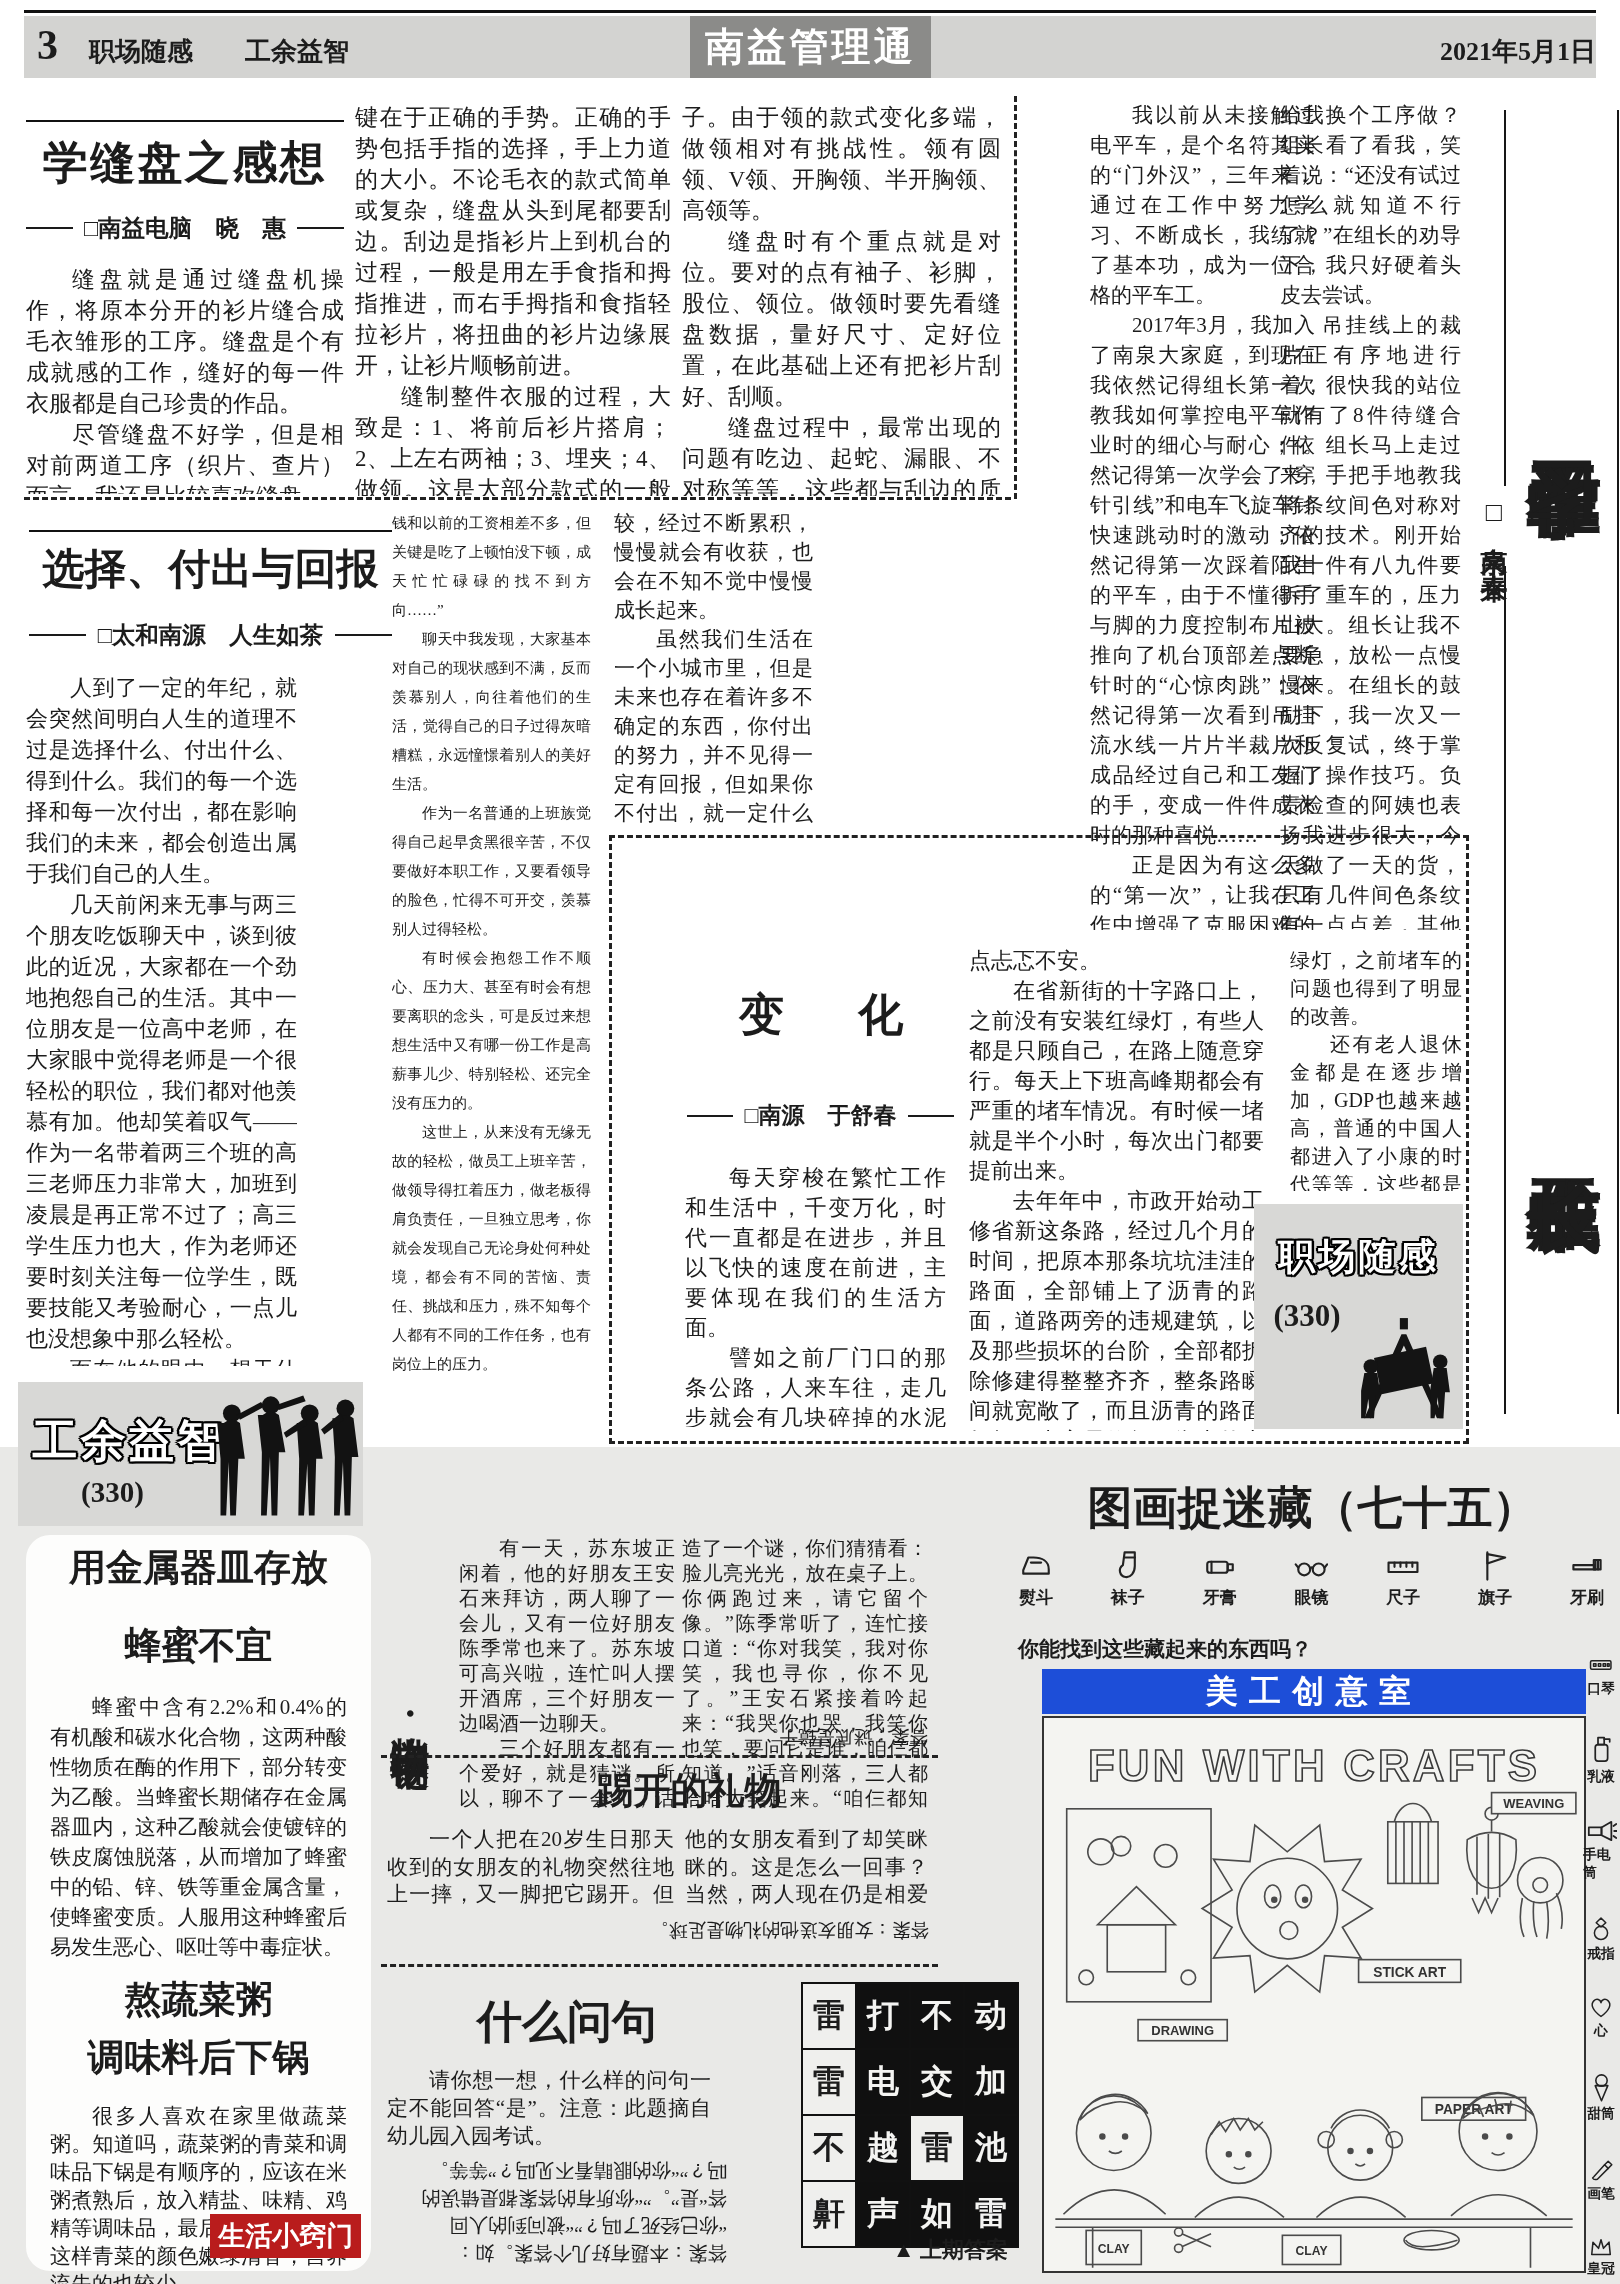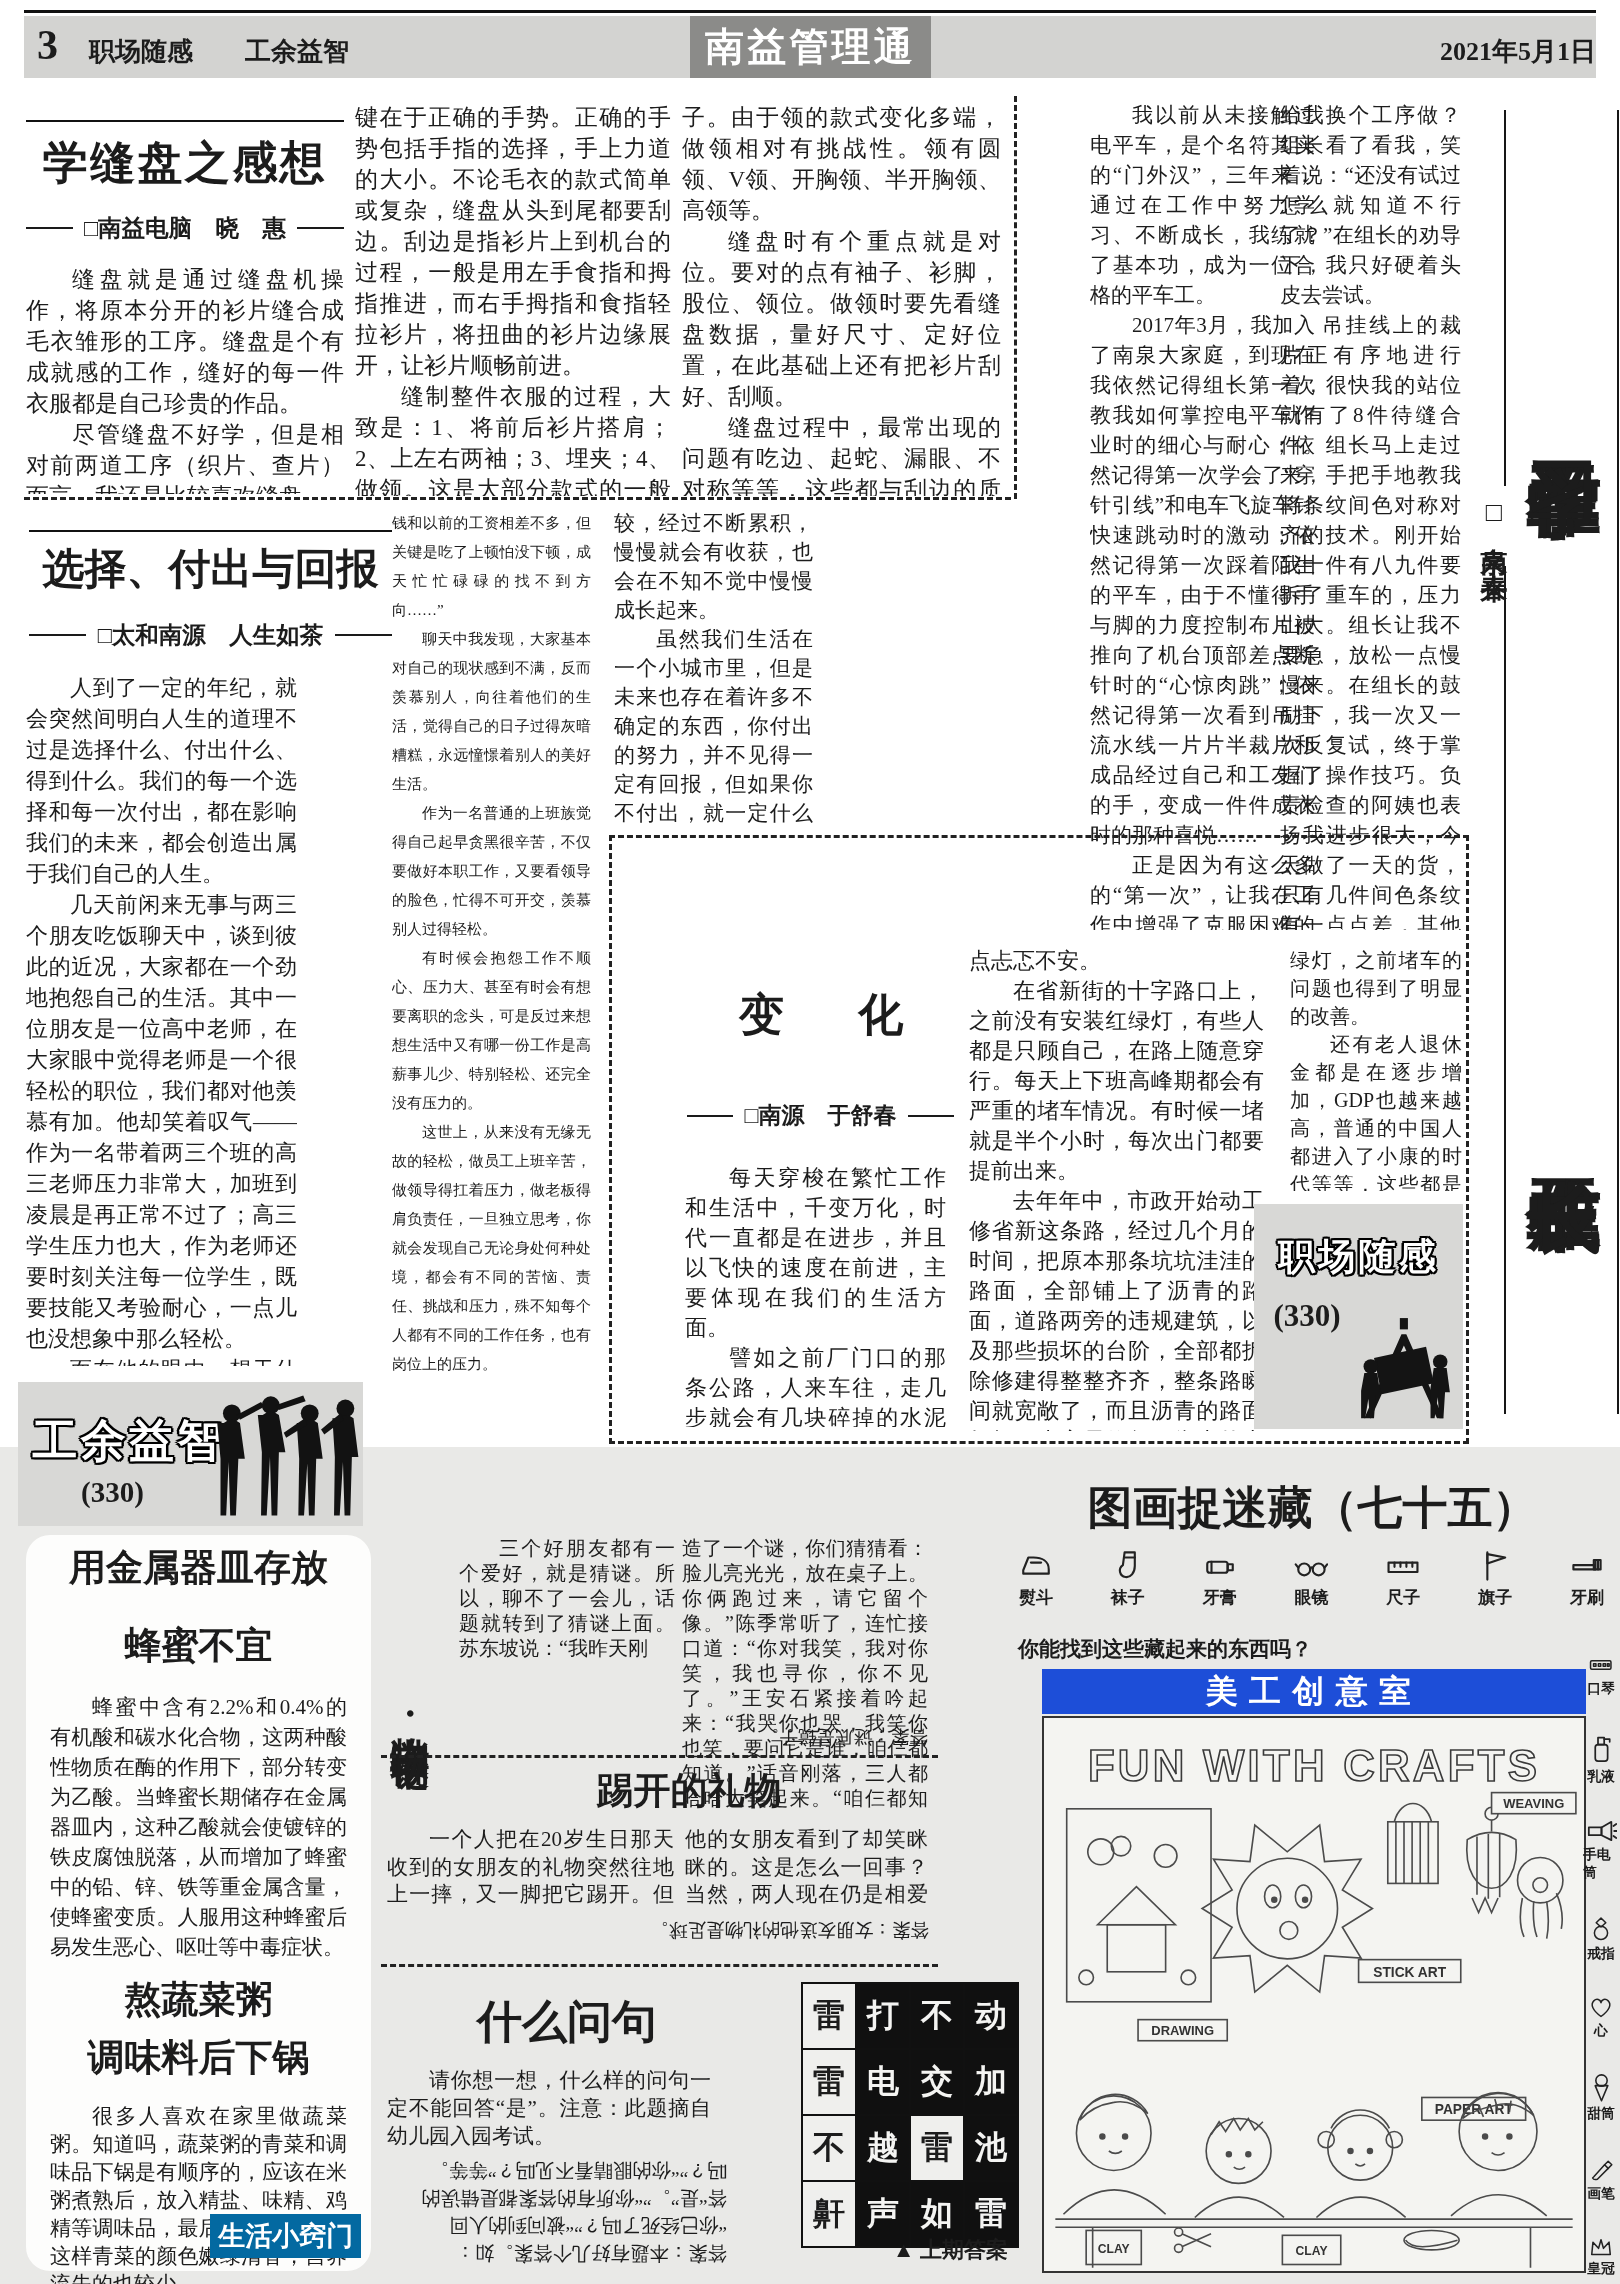--- a/index.html
+++ b/index.html
@@ -175,25 +175,26 @@
     <div class="h1" style="margin-top:8px;font-size:37px;">用金属器皿存放</div>
     <div class="h1" style="margin-top:27.5px;font-size:37px;">蜂蜜不宜</div>
     <div class="col" style="margin:21px 24px 0 24px;height:269px;font-size:21px;line-height:30px;">
         <p>蜂蜜中含有2.2%和0.4%的有机酸和碳水化合物，这两种酸性物质在酶的作用下，部分转变为乙酸。当蜂蜜长期储存在金属器皿内，这种乙酸就会使镀锌的铁皮腐蚀脱落，从而增加了蜂蜜中的铅、锌、铁等重金属含量，使蜂蜜变质。人服用这种蜂蜜后易发生恶心、呕吐等中毒症状。</p>
       </div>
     <div class="h1" style="margin-top:14.6px;font-size:37px;">熬蔬菜粥</div>
     <div class="h1" style="margin-top:8px;font-size:37px;">调味料后下锅</div>
     <div class="col" style="margin:19.4px 24px 0 24px;height:201px;font-size:21px;line-height:28px;">
         <p>很多人喜欢在家里做蔬菜粥。知道吗，蔬菜粥的青菜和调味品下锅是有顺序的，应该在米粥煮熟后，放入精盐、味精、鸡精等调味品，最后再放入青菜。这样青菜的颜色嫩绿清香，营养流失的也较少。</p>
       </div>
-    <div style="position:absolute;right:9.7px;bottom:13px;width:151px;height:44px;background:#0369a1;color:#fff;font-size:27px;font-weight:bold;text-align:center;line-height:44px;font-family:'Liberation Sans','DejaVu Sans',sans-serif;">生活小窍门</div>
+    <div style="position:absolute;right:9.7px;bottom:13px;width:151px;height:44px;background:#b91c1c;color:#fff;font-size:27px;font-weight:bold;text-align:center;line-height:44px;font-family:'Liberation Sans','DejaVu Sans',sans-serif;">生活小窍门</div>
   </div>
 
   <div class="abs vtext h1" style="left:384px;top:1538px;width:53px;height:352px;font-size:39px;">物中谜·谜中物</div>
   <div class="abs col" style="left:459px;top:1536px;width:216px;height:275px;font-size:20px;line-height:25px;">
+      <p>有一天，苏东坡正闲着，他的好朋友王安石来拜访，两人聊了一会儿，又有一位好朋友陈季常也来了。苏东坡可高兴啦，连忙叫人摆开酒席，三个好朋友一边喝酒一边聊天。</p>
       <p>三个好朋友都有一个爱好，就是猜谜。所以，聊不了一会儿，话题就转到了猜谜上面。苏东坡说：“我昨天刚</p>
     </div>
   <div class="abs col cont" style="left:682px;top:1536px;width:246px;height:275px;font-size:20px;line-height:25px;">
       <p>造了一个谜，你们猜猜看：脸儿亮光光，放在桌子上。你俩跑过来，请它留个像。”陈季常听了，连忙接口道：“你对我笑，我对你笑，我也寻你，你不见了。”王安石紧接着吟起来：“我哭你也哭，我笑你也笑，要问它是谁，咱仨都知道。”话音刚落，三人都哈哈大笑起来。“咱仨都知道”的它，到底是什么东西呢？</p>
     </div>
   <div class="abs flip" style="left:685px;top:1724px;width:243px;font-size:18.6px;">答案：谜底是镜子。</div>
   <div class="abs hdash" style="left:381px;top:1755px;width:557px;"></div>
 
   <div class="abs h1" style="left:462px;top:1766px;width:454px;font-size:37px;">踢开的礼物</div>
   <div class="abs col" style="left:387px;top:1826px;width:287px;height:86px;font-size:21px;line-height:27.5px;">

